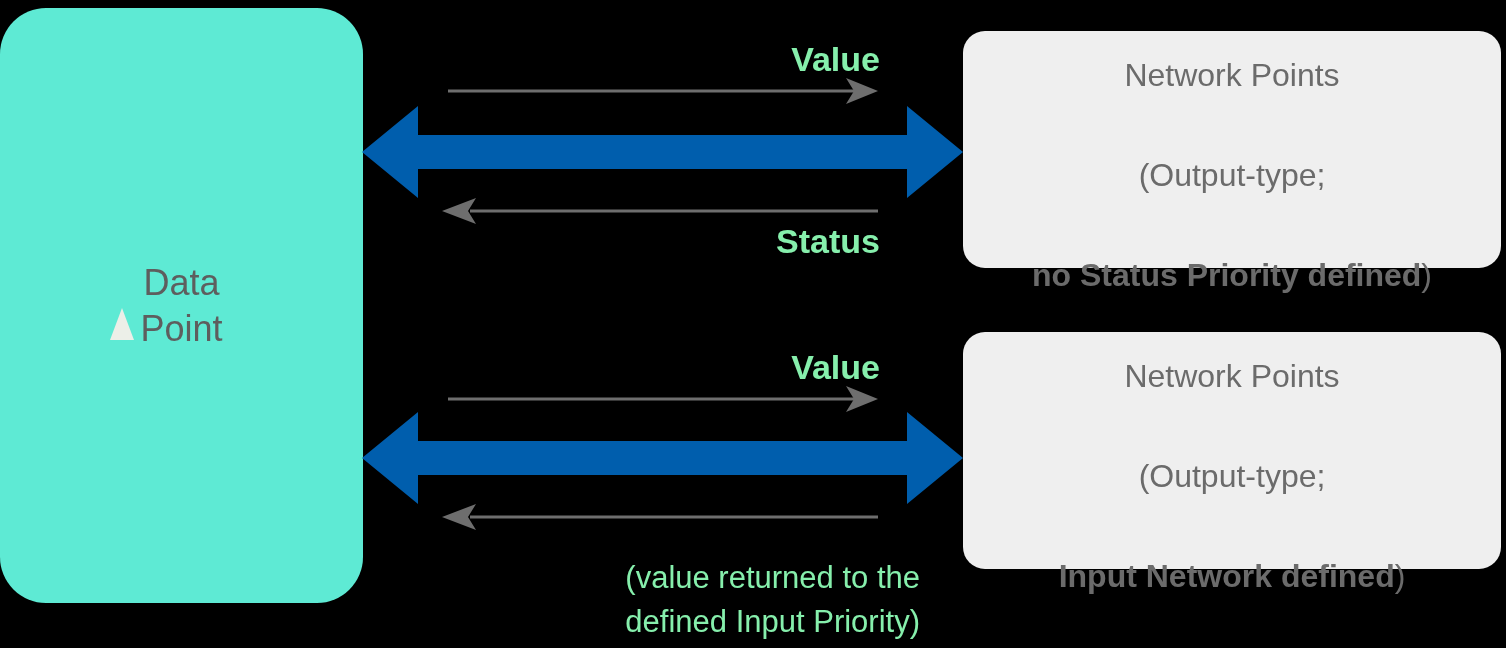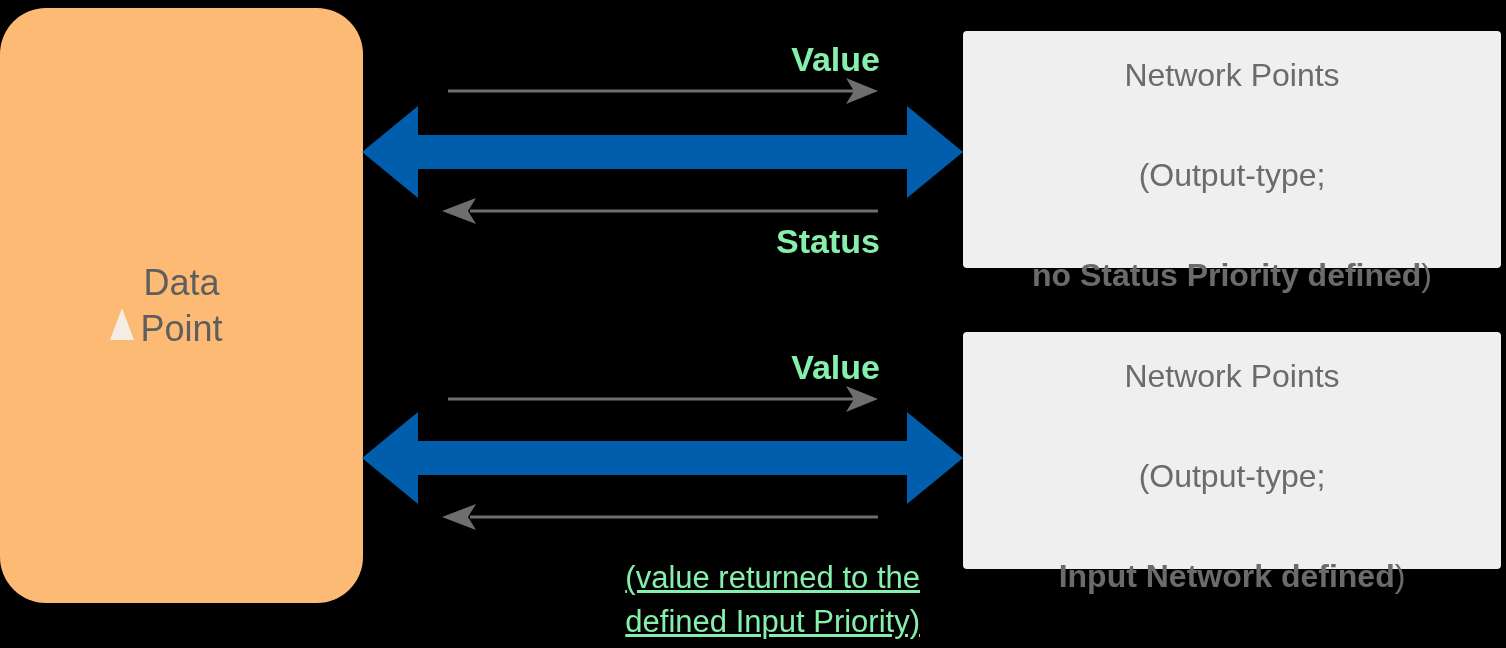--- a/index.html
+++ b/index.html
@@ -16,21 +16,21 @@
     font-family: "Liberation Sans", sans-serif;
   }
 
   
   .datapoint-box {
     position: absolute;
     left: 0px;
     top: 8px;
     width: 363px;
     height: 595px;
-    background: #fdba74;
+    background: #5eead4;
     border-radius: 46px;
     box-sizing: border-box;
   }
   .datapoint-label {
     position: absolute;
     left: 0;
     top: 252px;
     width: 363px;
     text-align: center;
     color: #5e5e5e;
@@ -50,21 +50,21 @@
     border-bottom: 32px solid #f3efe9;
     opacity: 0.95;
   }
 
   
   .netbox {
     position: absolute;
     left: 963px;
     width: 538px;
     background: #efefef;
-    border-radius: 4px;
+    border-radius: 22px;
     box-sizing: border-box;
     display: flex;
     align-items: center;
     justify-content: center;
   }
   .netbox.top    { top: 31px;  height: 237px; }
   .netbox.bottom { top: 332px; height: 237px; }
   .netbox-text {
     color: #6b6b6b;
     font-size: 32px;
@@ -115,21 +115,20 @@
   }
   .cap-status-bot {
     left: 430px; top: 512px; width: 460px;
     font-size: 34px; line-height: 42px;
   }
   .cap-note {
     left: 400px; top: 556px; width: 520px;
     font-size: 31px; line-height: 44px;
     font-weight: 400;
     white-space: pre-line;
-    text-decoration: underline;
   }
 </style>
 </head>
 <body>
 
 <div id="stage">
 
   <div class="datapoint-box">
     <div class="datapoint-label">Data
 Point</div>

